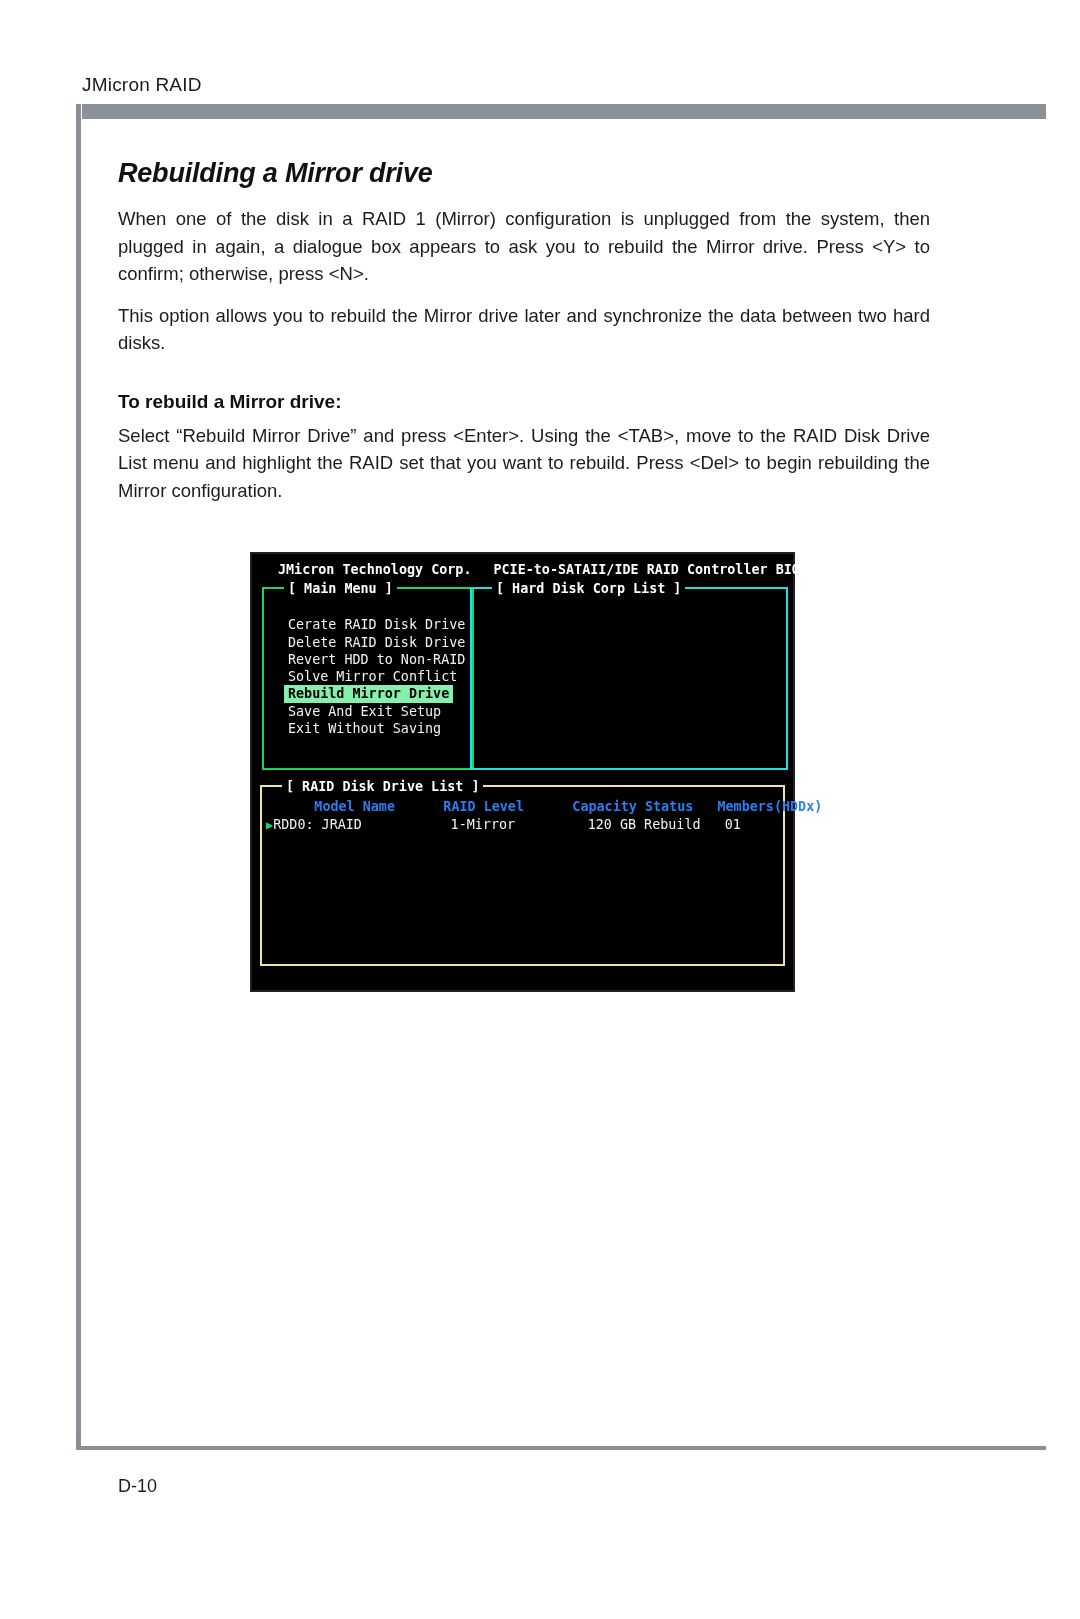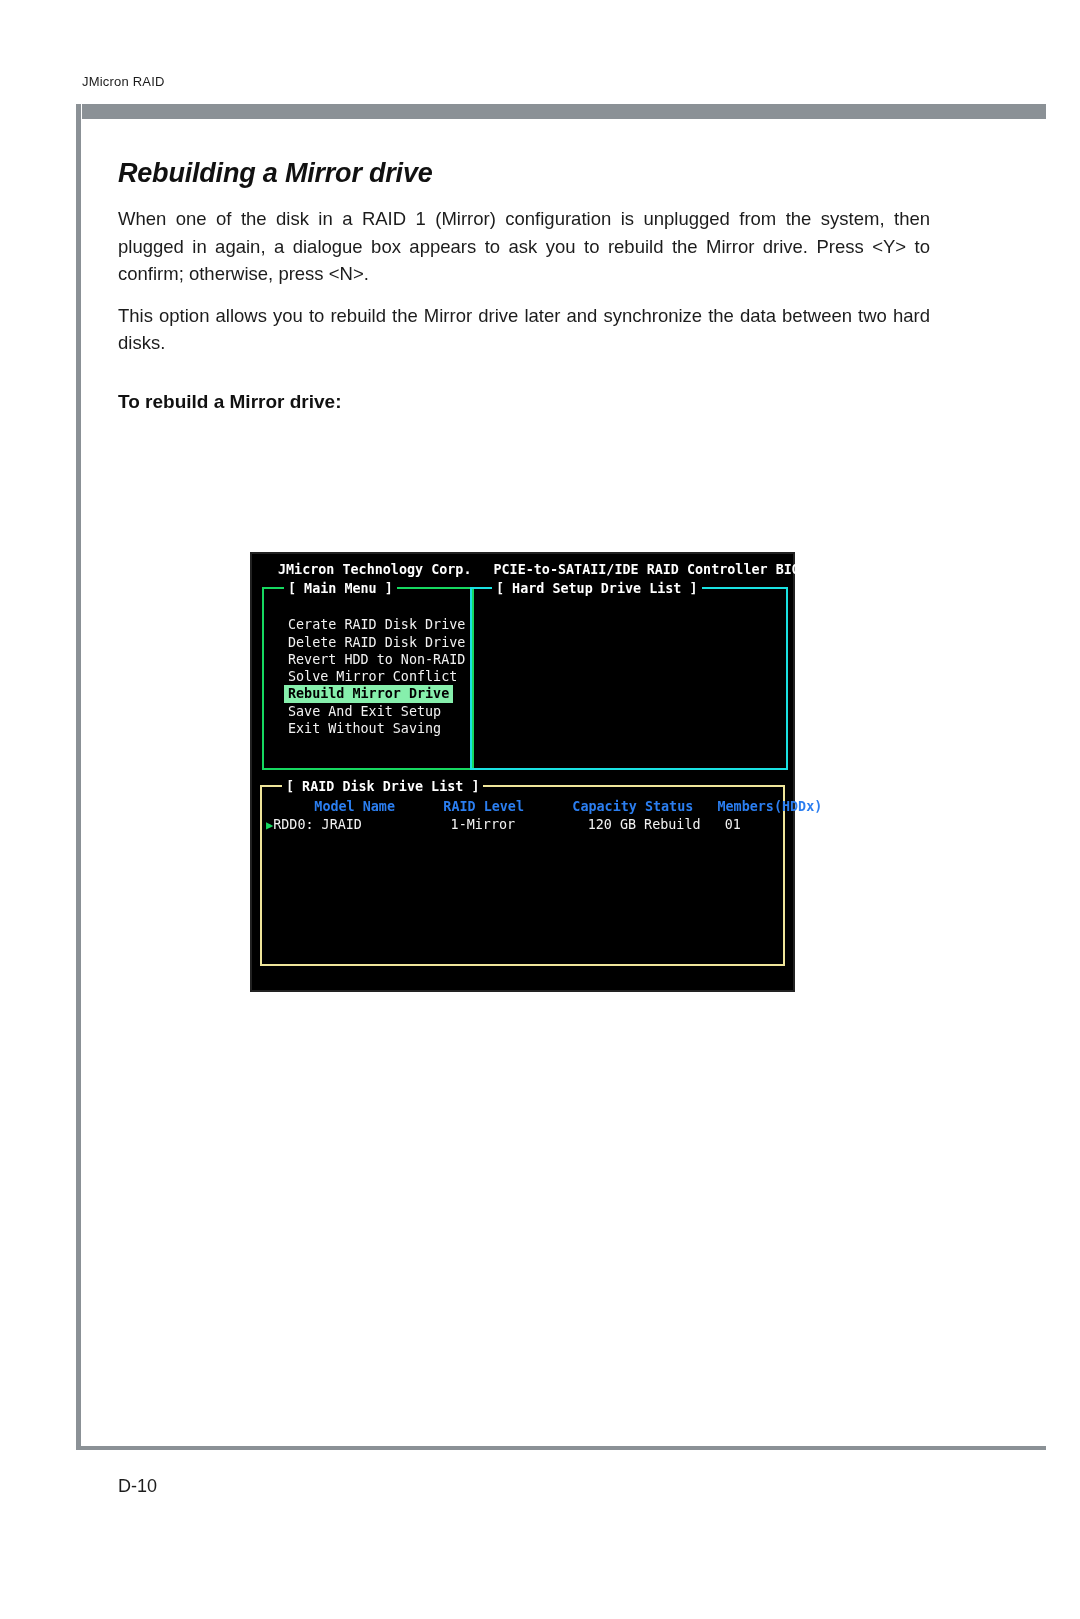--- a/index.html
+++ b/index.html
@@ -14,21 +14,21 @@
     font-family: "Liberation Sans", sans-serif;
     color: #1a1a1a;
     overflow: hidden;
   }
 
   
   .page-header {
     position: absolute;
     left: 82px;
     top: 74px;
-    font-size: 13px;
+    font-size: 19px;
     letter-spacing: 0.2px;
     color: #1c1c1c;
   }
   .header-rule {
     position: absolute;
     left: 82px;
     top: 104px;
     width: 964px;
     height: 15px;
     background: #8b9196;
@@ -213,20 +213,21 @@
 <div class="header-rule"></div>
 <div class="left-rule"></div>
 <div class="footer-rule"></div>
 <div class="page-number">D-10</div>
 
 <div class="content">
   <h1 class="section-title">Rebuilding a Mirror drive</h1>
   <p class="para">When one of the disk in a RAID 1 (Mirror) configuration is unplugged from the system, then plugged in again, a dialogue box appears to ask you to rebuild the Mirror drive. Press &lt;Y&gt; to confirm; otherwise, press &lt;N&gt;.</p>
   <p class="para">This option allows you to rebuild the Mirror drive later and synchronize the data between two hard disks.</p>
   <h2 class="sub-title">To rebuild a Mirror drive:</h2>
+  <p class="para">Select “Rebuild Mirror Drive” and press &lt;Enter&gt;. Using the &lt;TAB&gt;, move to the RAID Disk Drive List menu and highlight the RAID set that you want to rebuild. Press &lt;Del&gt; to begin rebuilding the Mirror configuration.</p>
 </div>
 
 <div class="bios">
 
   <div class="bios-titlebar">
     <span class="bios-title-left">JMicron Technology Corp.</span>
     <span class="bios-title-right">PCIE-to-SATAII/IDE RAID Controller BIOS</span>
   </div>
 
   <div class="bios-panels">
@@ -241,21 +242,21 @@
         <div class="menu-item">Revert HDD to Non-RAID</div>
         <div class="menu-item">Solve Mirror Conflict</div>
         <div><span class="menu-item selected">Rebuild Mirror Drive</span></div>
         <div class="menu-item">Save And Exit Setup</div>
         <div class="menu-item">Exit Without Saving</div>
       </div>
     </div>
 
     <div class="panel panel-cyan" id="panel-hdd">
       <div class="panel-border"></div>
-      <div class="legend">[ Hard Setup Drive List ]</div>
+      <div class="legend">[ Hard Disk Corp List ]</div>
     </div>
 
   </div>
 
   <div class="panel panel-yellow" id="panel-raid">
     <div class="panel-border"></div>
     <div class="legend">[ RAID Disk Drive List ]</div>
     <div class="panel-body">
       <div class="col-head">      Model Name      RAID Level      Capacity Status   Members(HDDx)</div>
       <div>

